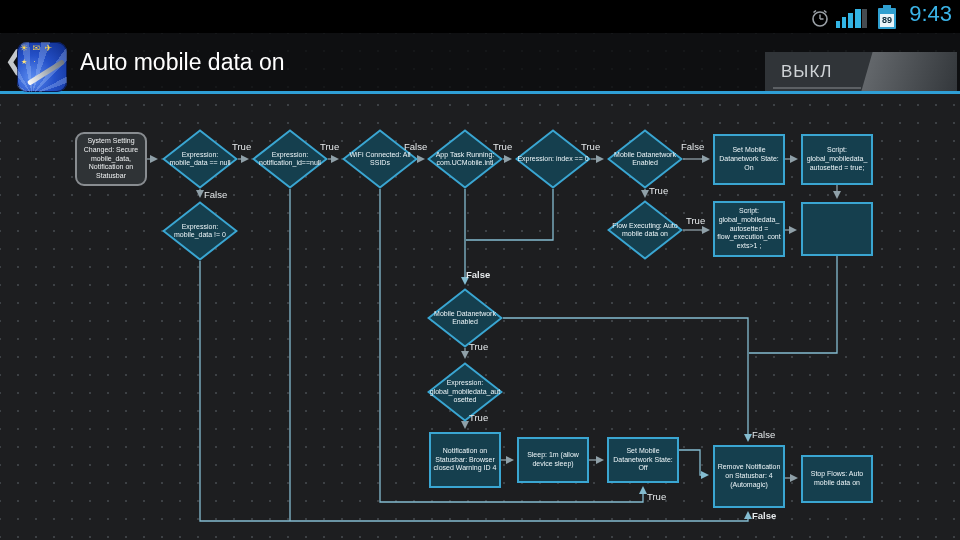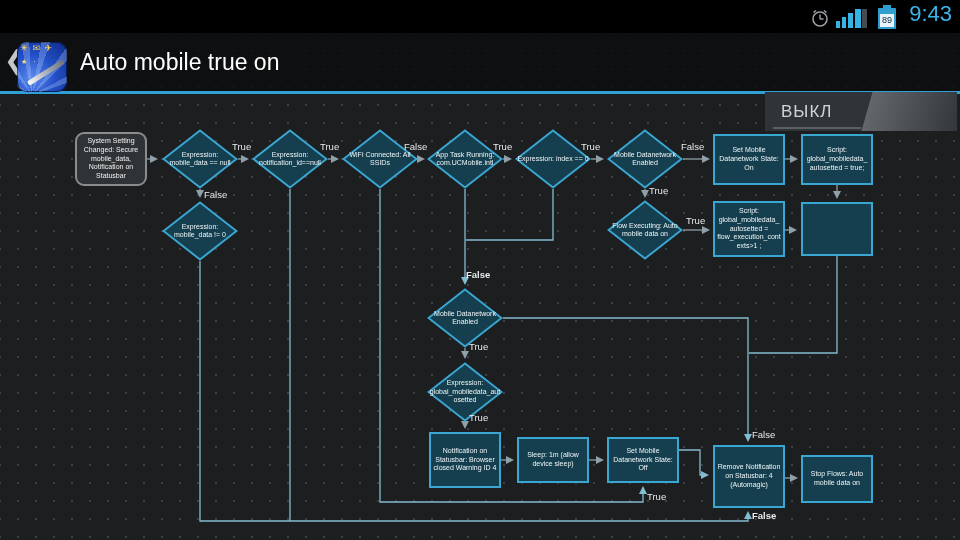--- a/index.html
+++ b/index.html
@@ -8,21 +8,21 @@
 
   
   #statusbar{position:absolute;left:0;top:0;width:960px;height:33px;background:#000;z-index:30;}
   #clock-time{position:absolute;right:8px;top:1px;font-size:22px;color:#3bb4e8;}
   #alarm{position:absolute;right:130px;top:8px;width:20px;height:20px;}
   #signal{position:absolute;right:92px;top:8px;width:32px;height:20px;}
   #battery{position:absolute;right:64px;top:5px;width:18px;height:24px;}
   #batt-nub{position:absolute;left:5px;top:0;width:8px;height:3px;background:#2f9fd0;}
   #batt-body{position:absolute;left:0;top:3px;width:18px;height:21px;background:#2f9fd0;border-radius:1px;}
   #batt-num{position:absolute;left:2px;top:9px;width:14px;height:13px;background:#e8f4fa;
-            color:#0b2a3a;font-size:9px;font-weight:normal;text-align:center;line-height:13px;}
+            color:#0b2a3a;font-size:9px;font-weight:bold;text-align:center;line-height:13px;}
 
   
   #canvas{position:absolute;left:0;top:33px;right:0;bottom:0;background:#1d1e20;
           background-image:radial-gradient(#3d4145 1px,transparent 1.2px);
           background-size:18px 18px;background-position:9px 9px;}
 
   
   #actionbar{position:absolute;left:0;top:33px;width:960px;height:58px;
              background:rgba(10,11,13,0.78);z-index:20;}
   #ab-underline{position:absolute;left:0;top:91px;width:960px;height:3px;background:#2f9fd6;z-index:21;}
@@ -32,21 +32,21 @@
             overflow:hidden;box-shadow:0 0 0 1px #0a1c55 inset;}
   .ray{position:absolute;left:-25px;top:-25px;width:100px;height:100px;
        background:repeating-conic-gradient(from 10deg at 40% 78%,rgba(190,215,255,.28) 0 9deg,transparent 9deg 26deg);}
   .wand{position:absolute;left:8px;top:28px;width:42px;height:5px;background:linear-gradient(90deg,#fdfdfd,#9aa2ab 60%,#6d747c);
         transform:rotate(-32deg);border-radius:2px;}
   .icostars{position:absolute;left:3px;top:1px;font-size:9px;color:#ffd84d;letter-spacing:1px;}
   .icostars2{position:absolute;left:4px;top:16px;font-size:7px;color:#ffe27a;letter-spacing:2px;}
   #ab-title{position:absolute;left:80px;top:33px;height:58px;line-height:58px;
             color:#fff;font-size:23px;z-index:22;white-space:nowrap;}
   #flow-toggle{position:absolute;left:765px;top:52px;width:192px;height:39px;background:#303438;
-               z-index:22;overflow:hidden;margin-top:40px;}
+               z-index:22;overflow:hidden;}
   #toggle-thumb{position:absolute;left:102px;top:-2px;bottom:-2px;width:110px;
                 transform:skewX(-16deg);
                 background:linear-gradient(90deg,#63676b,#4a4e52 45%,#2c3034);}
   #toggle-label{position:absolute;left:16px;top:0;height:39px;line-height:39px;
                 color:#cfd3d6;font-size:17px;letter-spacing:1px;}
   #toggle-underline{position:absolute;left:8px;bottom:2px;width:88px;height:2px;background:#5c6064;}
 
   
   .layer{position:absolute;left:0;top:0;width:960px;height:540px;z-index:10;}
   .rnode{position:absolute;background:#153f4e;border:2px solid #3aa6d2;color:#eef6f9;
@@ -96,21 +96,21 @@
 
   <div id="actionbar"></div>
   <div id="ab-underline"></div>
   <div id="back-chevron">❮</div>
   <div id="app-icon">
     <div class="ray"></div>
     <div class="icostars">☀ ✉ ✈</div>
     <div class="icostars2">★ ·</div>
     <div class="wand"></div>
   </div>
-  <div id="ab-title">Auto mobile true on</div>
+  <div id="ab-title">Auto mobile data on</div>
   <div id="flow-toggle">
     <div id="toggle-thumb"></div>
     <div id="toggle-label">ВЫКЛ</div>
     <div id="toggle-underline"></div>
   </div>
 
   <svg id="edges" width="960" height="540">
     <defs>
       <marker id="mg" markerUnits="userSpaceOnUse" markerWidth="10" markerHeight="10" refX="6" refY="4" orient="auto">
         <path d="M0,0 L8,4 L0,8 z" fill="#8fa0a8"></path>

